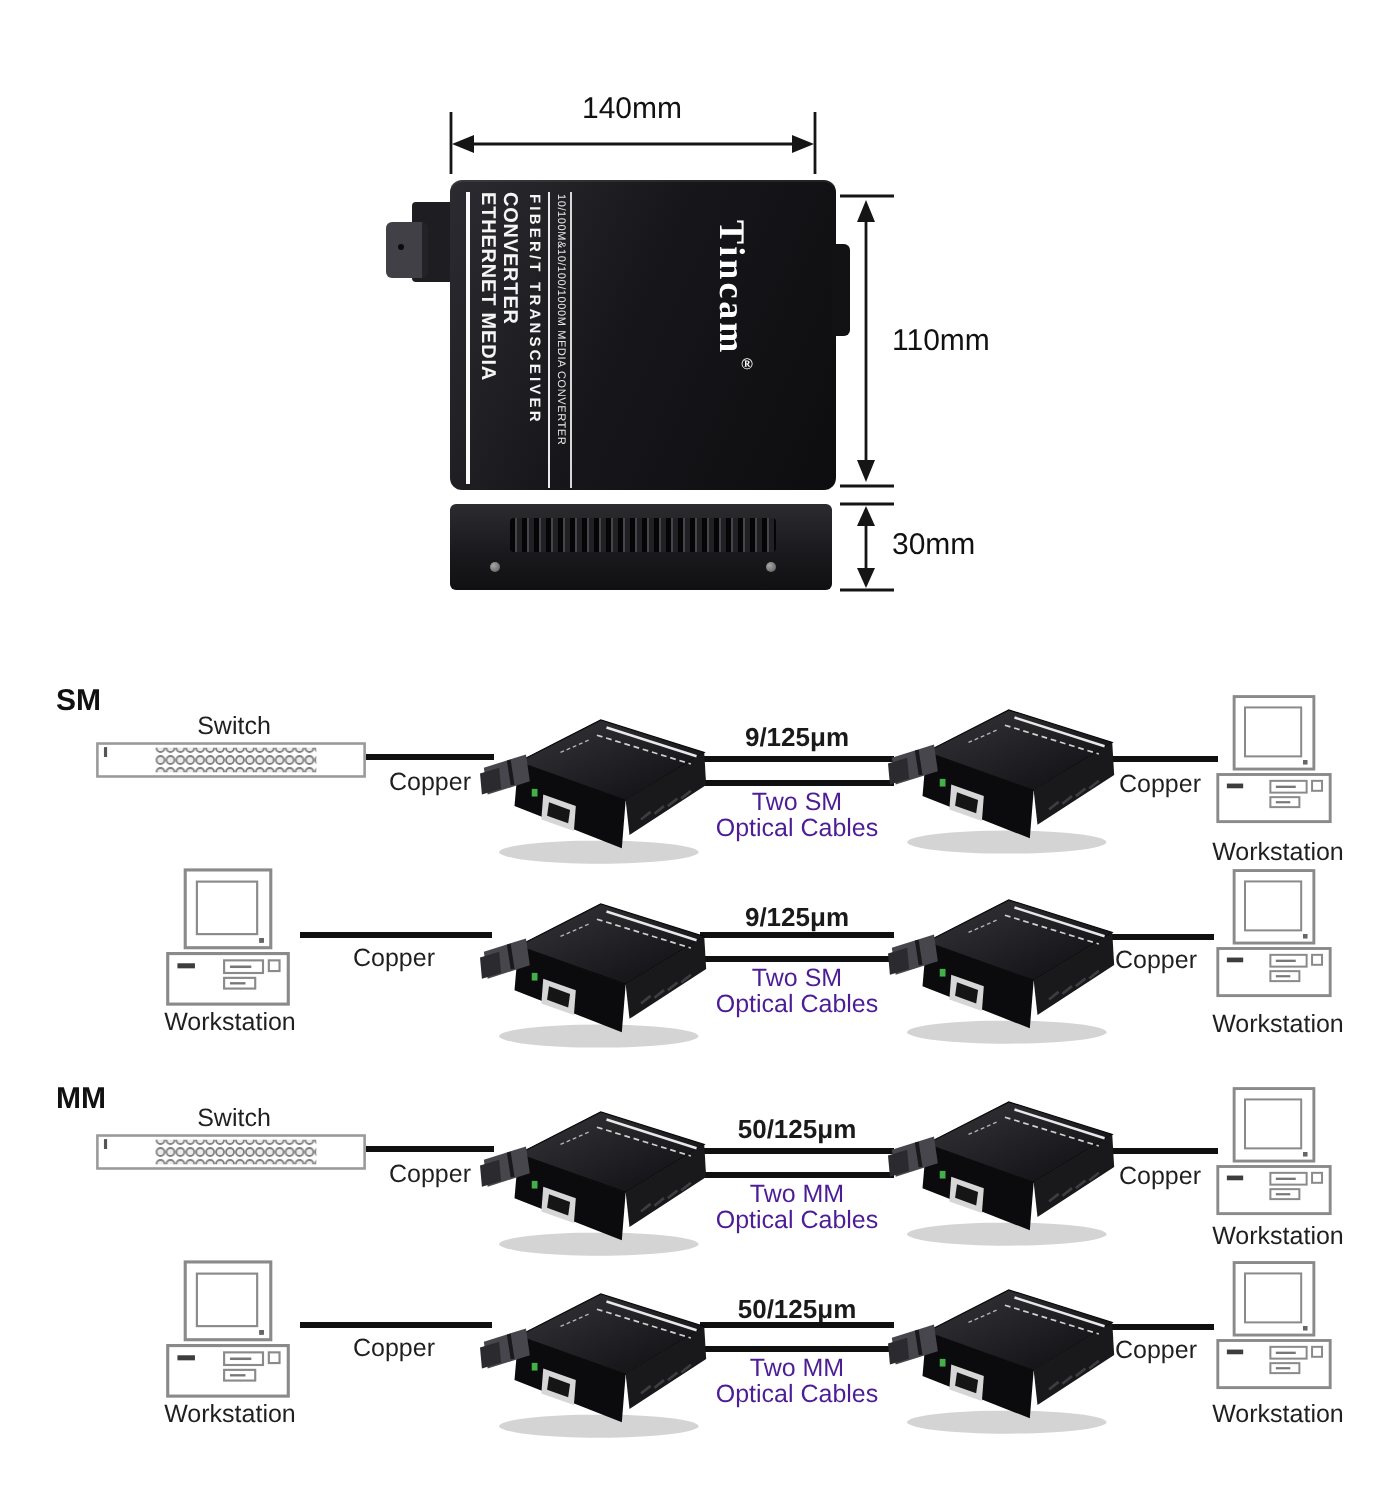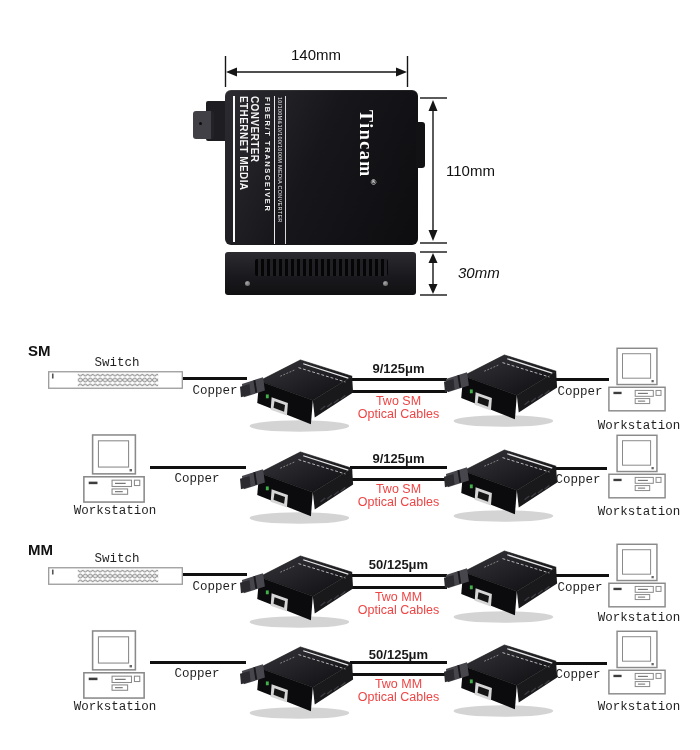--- a/index.html
+++ b/index.html
@@ -1,22 +1,22 @@
 <!DOCTYPE html>
 <html><head>
 <meta charset="utf-8">
 <style>
   html,body{margin:0;padding:0;background:#fff;}
   #canvas{position:relative;width:700px;height:750px;background:#ffffff;overflow:hidden;
           font-family:"Liberation Sans", sans-serif;color:#1c1c1c;}
-  .lbl{position:absolute;font-size:12.5px;color:#1f1f1f;text-align:center;line-height:1.15;font-family:Liberation Mono, monospace;}
+  .lbl{position:absolute;font-size:12.5px;color:#1f1f1f;text-align:center;line-height:1.15;}
   .dimlbl{position:absolute;font-size:15px;color:#111;}
   .seclbl{position:absolute;font-size:15px;font-weight:700;color:#111;}
   .fiberlbl{position:absolute;font-size:13px;font-weight:600;color:#1a1a1a;text-align:center;}
-  .cablelbl{position:absolute;font-size:12.5px;font-weight:500;color:#ef4444;text-align:center;line-height:1.05;}
+  .cablelbl{position:absolute;font-size:12.5px;font-weight:500;color:#4c1d95;text-align:center;line-height:1.05;}
   .hline{position:absolute;height:3px;background:#101010;}
   
   #device-body{position:absolute;left:225px;top:90px;width:193px;height:155px;border-radius:6px;
     background:linear-gradient(115deg,#2b2b31 0%,#17171b 45%,#0d0d10 100%);
     box-shadow:inset 0 1px 0 rgba(255,255,255,.07);}
   #device-tab{position:absolute;left:416px;top:122px;width:9px;height:46px;background:#121215;border-radius:0 3px 3px 0;}
   #sc-a{position:absolute;left:206px;top:101px;width:26px;height:40px;background:#1e1e22;border-radius:2px;}
   #sc-b{position:absolute;left:193px;top:111px;width:18px;height:28px;background:#404046;border-radius:3px;border-right:3px solid #232327;}
   #sc-hole{position:absolute;left:199px;top:122px;width:3px;height:3px;background:#0c0c0c;border-radius:50%;}
   #device-labels{position:absolute;left:233px;top:96px;height:146px;writing-mode:vertical-lr;
@@ -143,21 +143,21 @@
     <div class="psu-screw" style="left:158px;top:29px;"></div>
   </div>
 
   <svg class="dim" style="left:419px;top:250px" width="32" height="48">
     <line x1="1" y1="2" x2="28" y2="2"></line>
       <line x1="1" y1="45" x2="28" y2="45"></line>
     <line x1="14" y1="8" x2="14" y2="39"></line>
     <polygon points="14,3 9.5,13 18.5,13"></polygon>
       <polygon points="14,44 9.5,34 18.5,34"></polygon>
   </svg>
-  <div class="dimlbl" style="left:458px;top:264px;font-style:italic;">30mm</div>
+  <div class="dimlbl" style="left:446px;top:264px;">30mm</div>
 
 
 
   <div class="seclbl" style="left:28px;top:342px;">SM</div>
 
   <div class="lbl" style="left:77px;top:356px;width:80px;">Switch</div>
   <svg class="sw" style="left:48px;top:371px" width="135" height="18">
       <use href="#sym-switch"></use>
     </svg>
   <div class="hline" style="left:183px;top:377px;width:64px;"></div>

